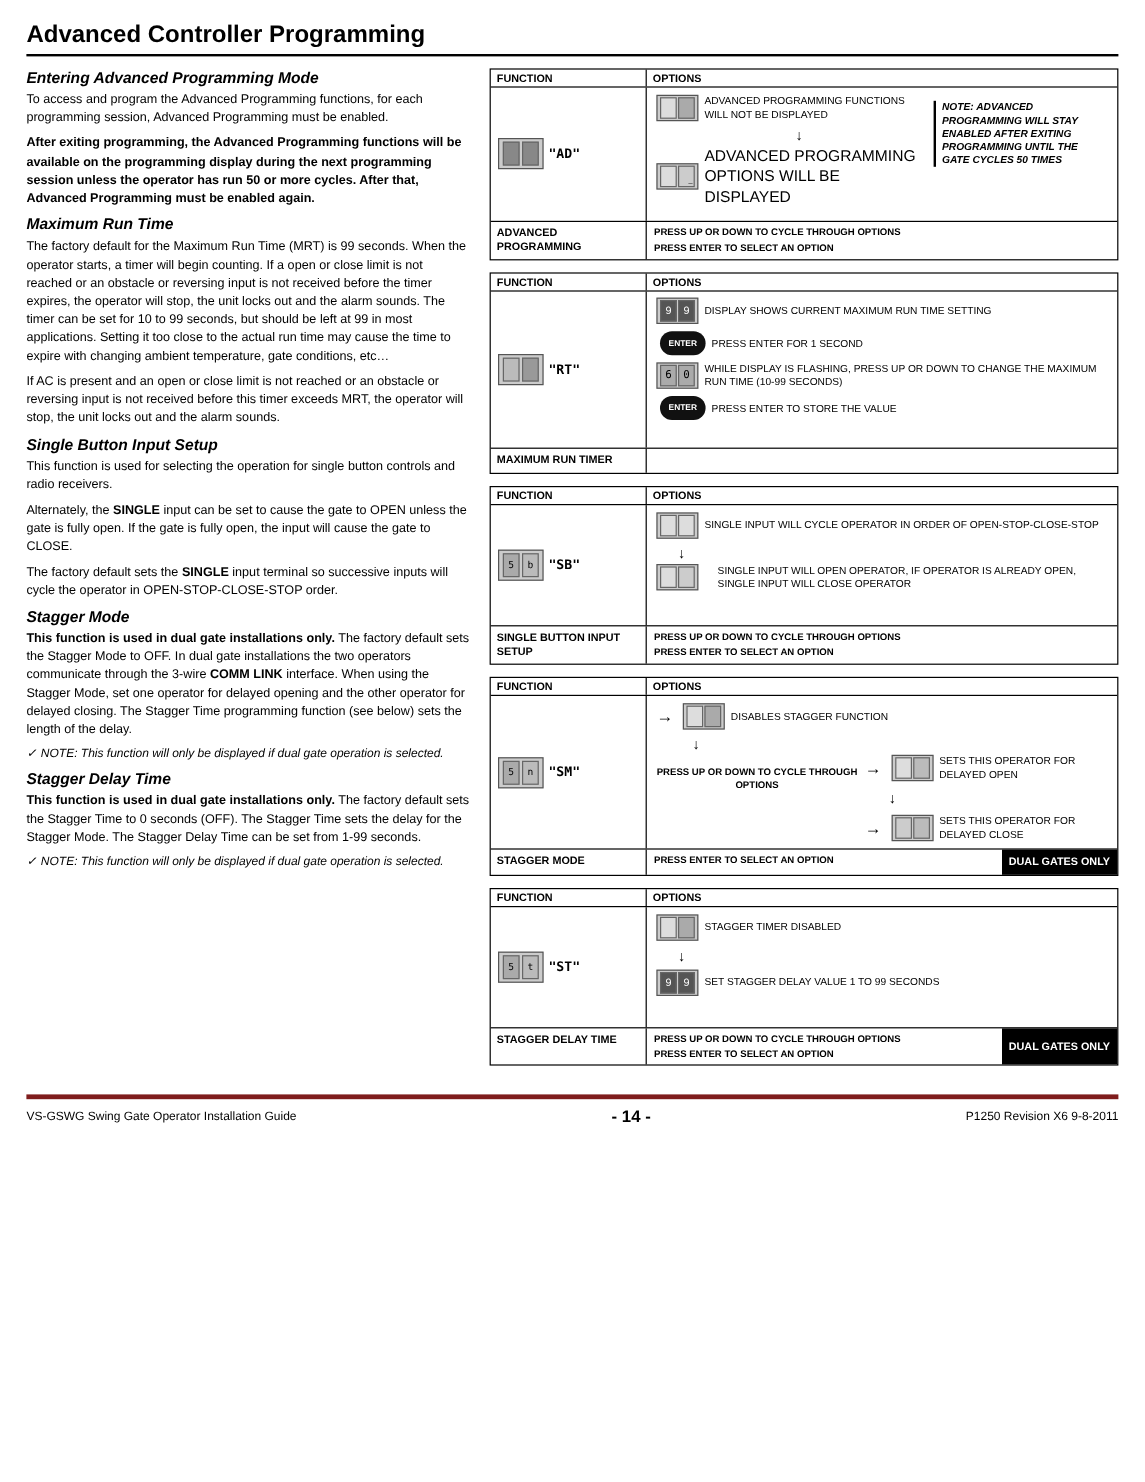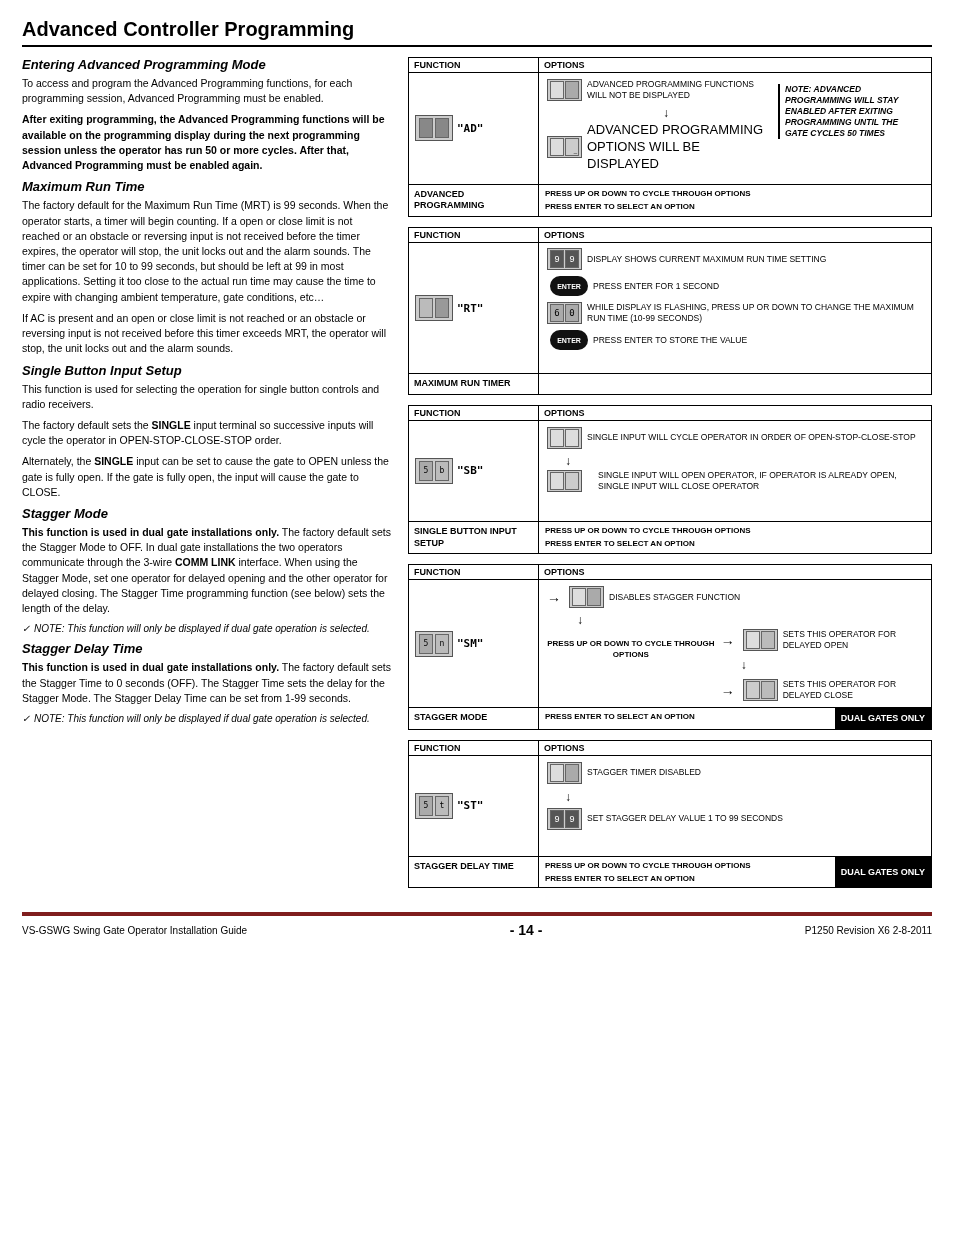--- a/index.html
+++ b/index.html
@@ -133,22 +133,22 @@
 
     <div>
       <div class="section-heading">Maximum Run Time</div>
       <div class="section-text">The factory default for the Maximum Run Time (MRT) is 99 seconds. When the operator starts, a timer will begin counting. If a open or close limit is not reached or an obstacle or reversing input is not received before the timer expires, the operator will stop, the unit locks out and the alarm sounds. The timer can be set for 10 to 99 seconds, but should be left at 99 in most applications. Setting it too close to the actual run time may cause the time to expire with changing ambient temperature, gate conditions, etc…</div>
       <div class="section-text">If AC is present and an open or close limit is not reached or an obstacle or reversing input is not received before this timer exceeds MRT, the operator will stop, the unit locks out and the alarm sounds.</div>
     </div>
 
     <div>
       <div class="section-heading">Single Button Input Setup</div>
       <div class="section-text">This function is used for selecting the operation for single button controls and radio receivers.</div>
+      <div class="section-text">Alternately, the <b>SINGLE</b> input can be set to cause the gate to OPEN unless the gate is fully open. If the gate is fully open, the input will cause the gate to CLOSE.</div>
       <div class="section-text">The factory default sets the <b>SINGLE</b> input terminal so successive inputs will cycle the operator in OPEN-STOP-CLOSE-STOP order.</div>
-      <div class="section-text">Alternately, the <b>SINGLE</b> input can be set to cause the gate to OPEN unless the gate is fully open. If the gate is fully open, the input will cause the gate to CLOSE.</div>
     </div>
 
     <div>
       <div class="section-heading">Stagger Mode</div>
       <div class="section-text"><b>This function is used in dual gate installations only.</b> The factory default sets the Stagger Mode to OFF. In dual gate installations the two operators communicate through the 3-wire <b>COMM LINK</b> interface. When using the Stagger Mode, set one operator for delayed opening and the other operator for delayed closing. The Stagger Time programming function (see below) sets the length of the delay.</div>
       <div class="note-text">NOTE: This function will only be displayed if dual gate operation is selected.</div>
     </div>
 
     <div>
       <div class="section-heading">Stagger Delay Time</div>
@@ -446,14 +446,14 @@
 ONLY</div>
       </div>
     </div>
 
   </div>
 </div>
 
 <div class="page-footer">
   <div>VS-GSWG   Swing Gate Operator Installation Guide</div>
   <div class="page-number">- 14 -</div>
-  <div>P1250 Revision X6 2-8-2011</div>
+  <div>P1250 Revision X6 9-8-2011</div>
 </div>
 
 </body></html>

